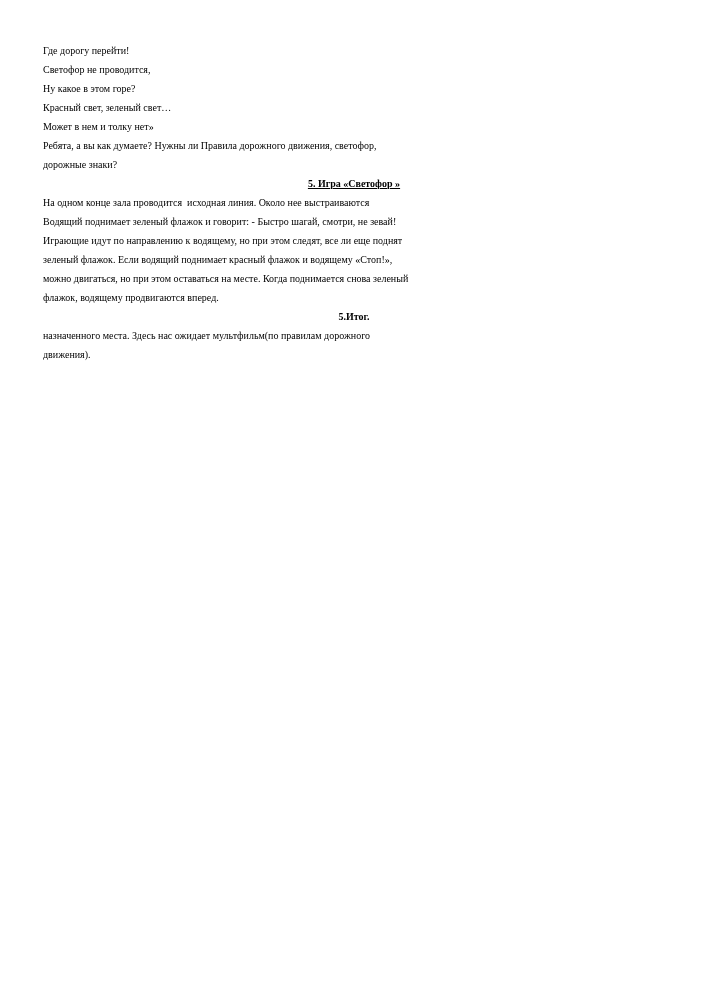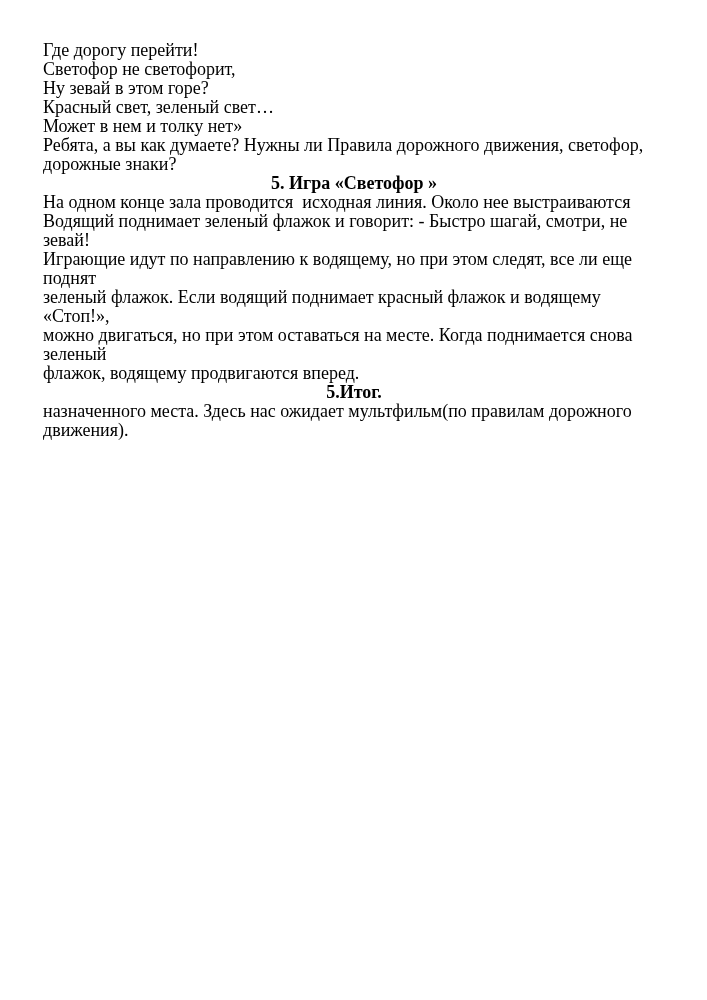--- a/index.html
+++ b/index.html
@@ -14,44 +14,45 @@
     width: 707px;
     height: 1000px;
     background: #ffffff;
   }
   .text-block {
     position: absolute;
     left: 43px;
     top: 41px;
     width: 622px;
     font-family: "Liberation Serif", "DejaVu Serif", serif;
-    font-size: 18px;
+    font-size: 10px;
     line-height: 19px;
     color: #000000;
   }
   .line {
     white-space: pre-wrap;   
     min-height: 19px;
   }
   .heading {
     font-weight: 700;
     text-align: center;
   }
   .heading-underlined {
+    text-decoration: underline;
   }
 </style>
 </head>
 <body>
 
 <div class="page">
   <div class="text-block">
 
     <div class="line">Где дорогу перейти!</div>
-    <div class="line">Светофор не светофорит,</div>
-    <div class="line">Ну зевай в этом горе?</div>
+    <div class="line">Светофор не проводится,</div>
+    <div class="line">Ну какое в этом горе?</div>
     <div class="line">Красный свет, зеленый свет…</div>
     <div class="line">Может в нем и толку нет»</div>
     <div class="line">Ребята, а вы как думаете? Нужны ли Правила дорожного движения, светофор,</div>
     <div class="line">дорожные знаки?</div>
 
     <div class="line heading heading-underlined">5. Игра «Светофор »</div>
 
     <div class="line">На одном конце зала проводится  исходная линия. Около нее выстраиваются</div>
     <div class="line">Водящий поднимает зеленый флажок и говорит: - Быстро шагай, смотри, не зевай!</div>
     <div class="line">Играющие идут по направлению к водящему, но при этом следят, все ли еще поднят</div>

